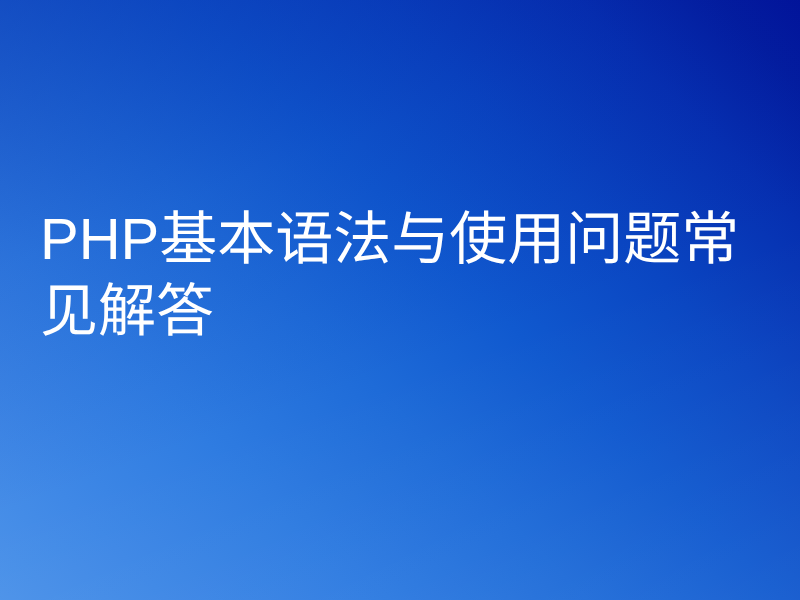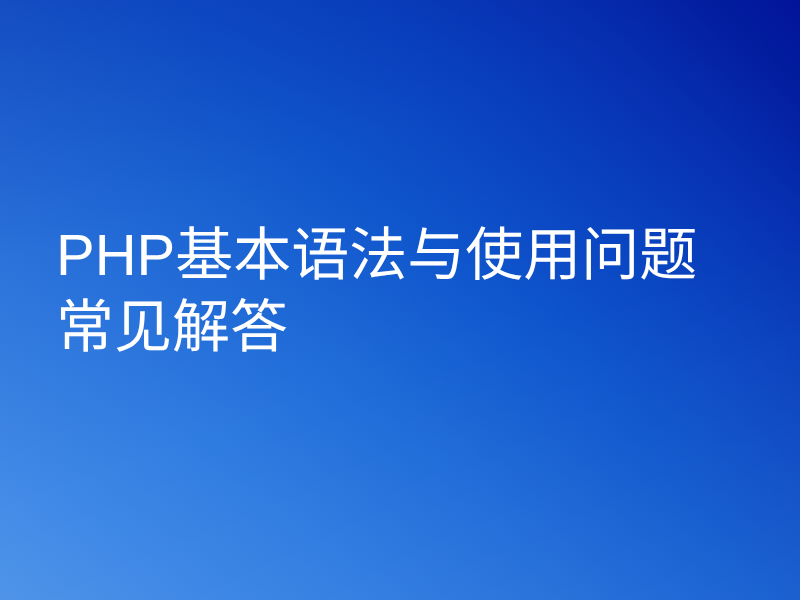--- a/index.html
+++ b/index.html
@@ -52,21 +52,21 @@
 
   
   .title-block {
     position: absolute;
     left: 40px;
     top: 204px;
     width: 730px;
   }
 
   .cover-title {
-    margin: 16px;
+    margin: 0;
     padding: 0;
     color: #ffffff;
     font-family: "Liberation Sans", "DejaVu Sans", sans-serif;
     font-size: 58px;
     font-weight: 400;
     line-height: 72px;
     letter-spacing: 0px;
     white-space: normal;
     word-break: break-all;
     text-rendering: geometricPrecision;

